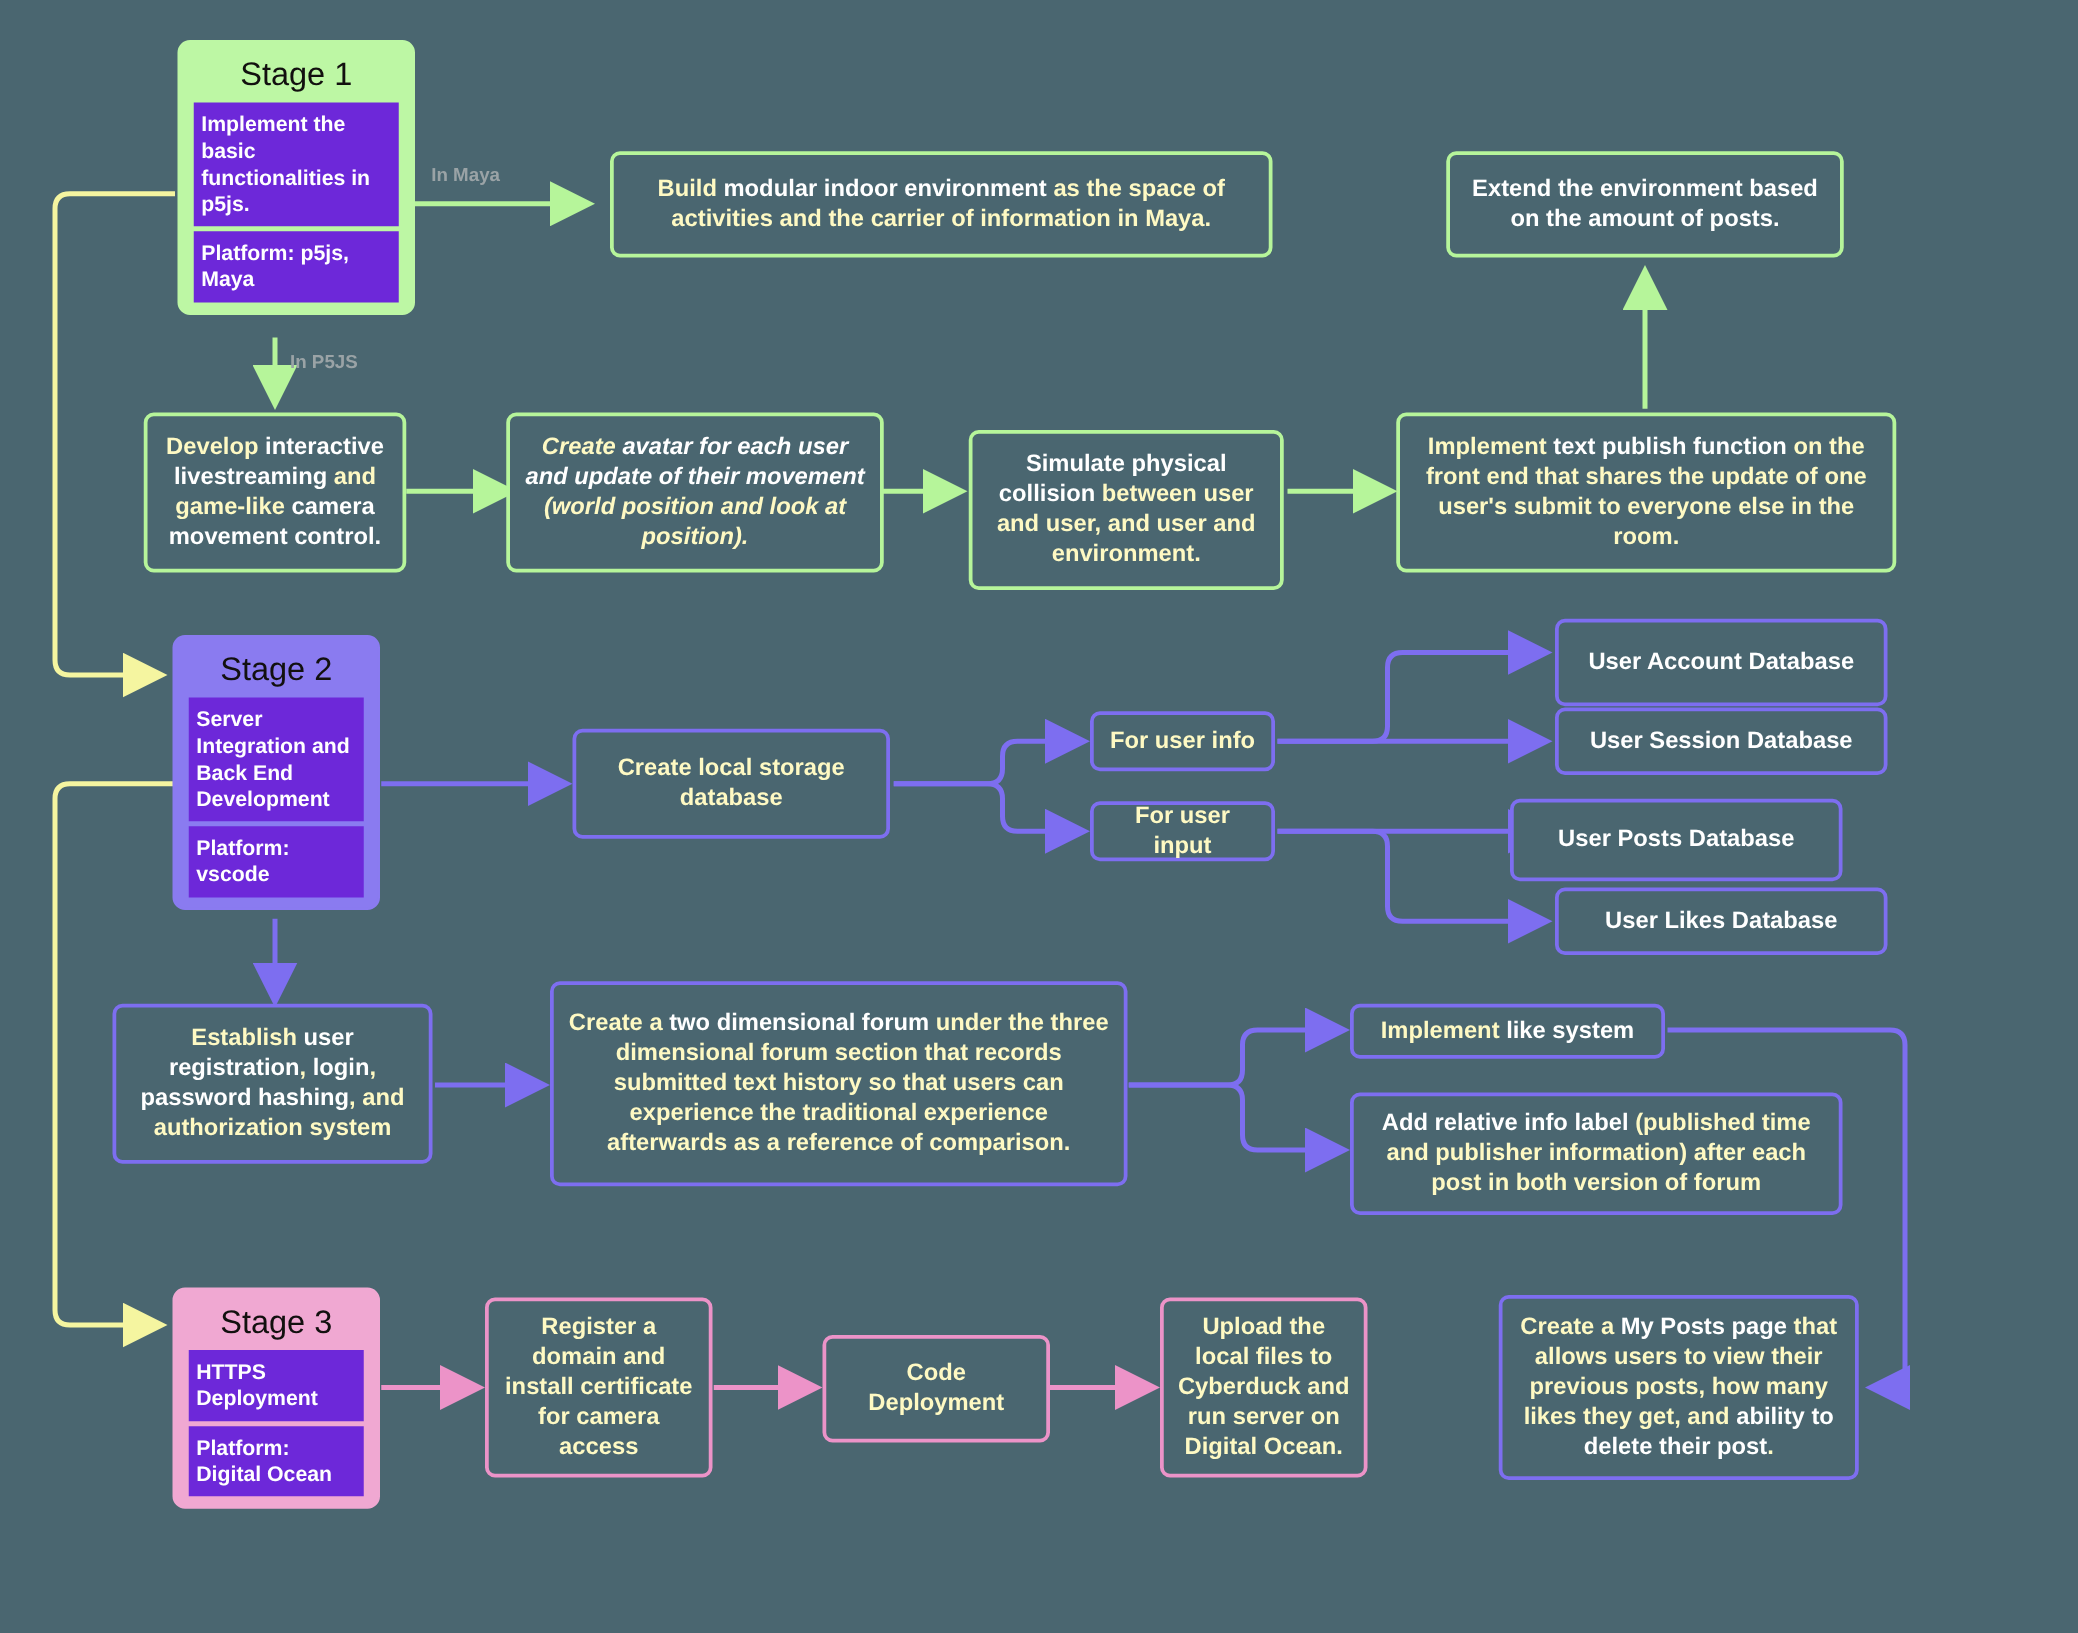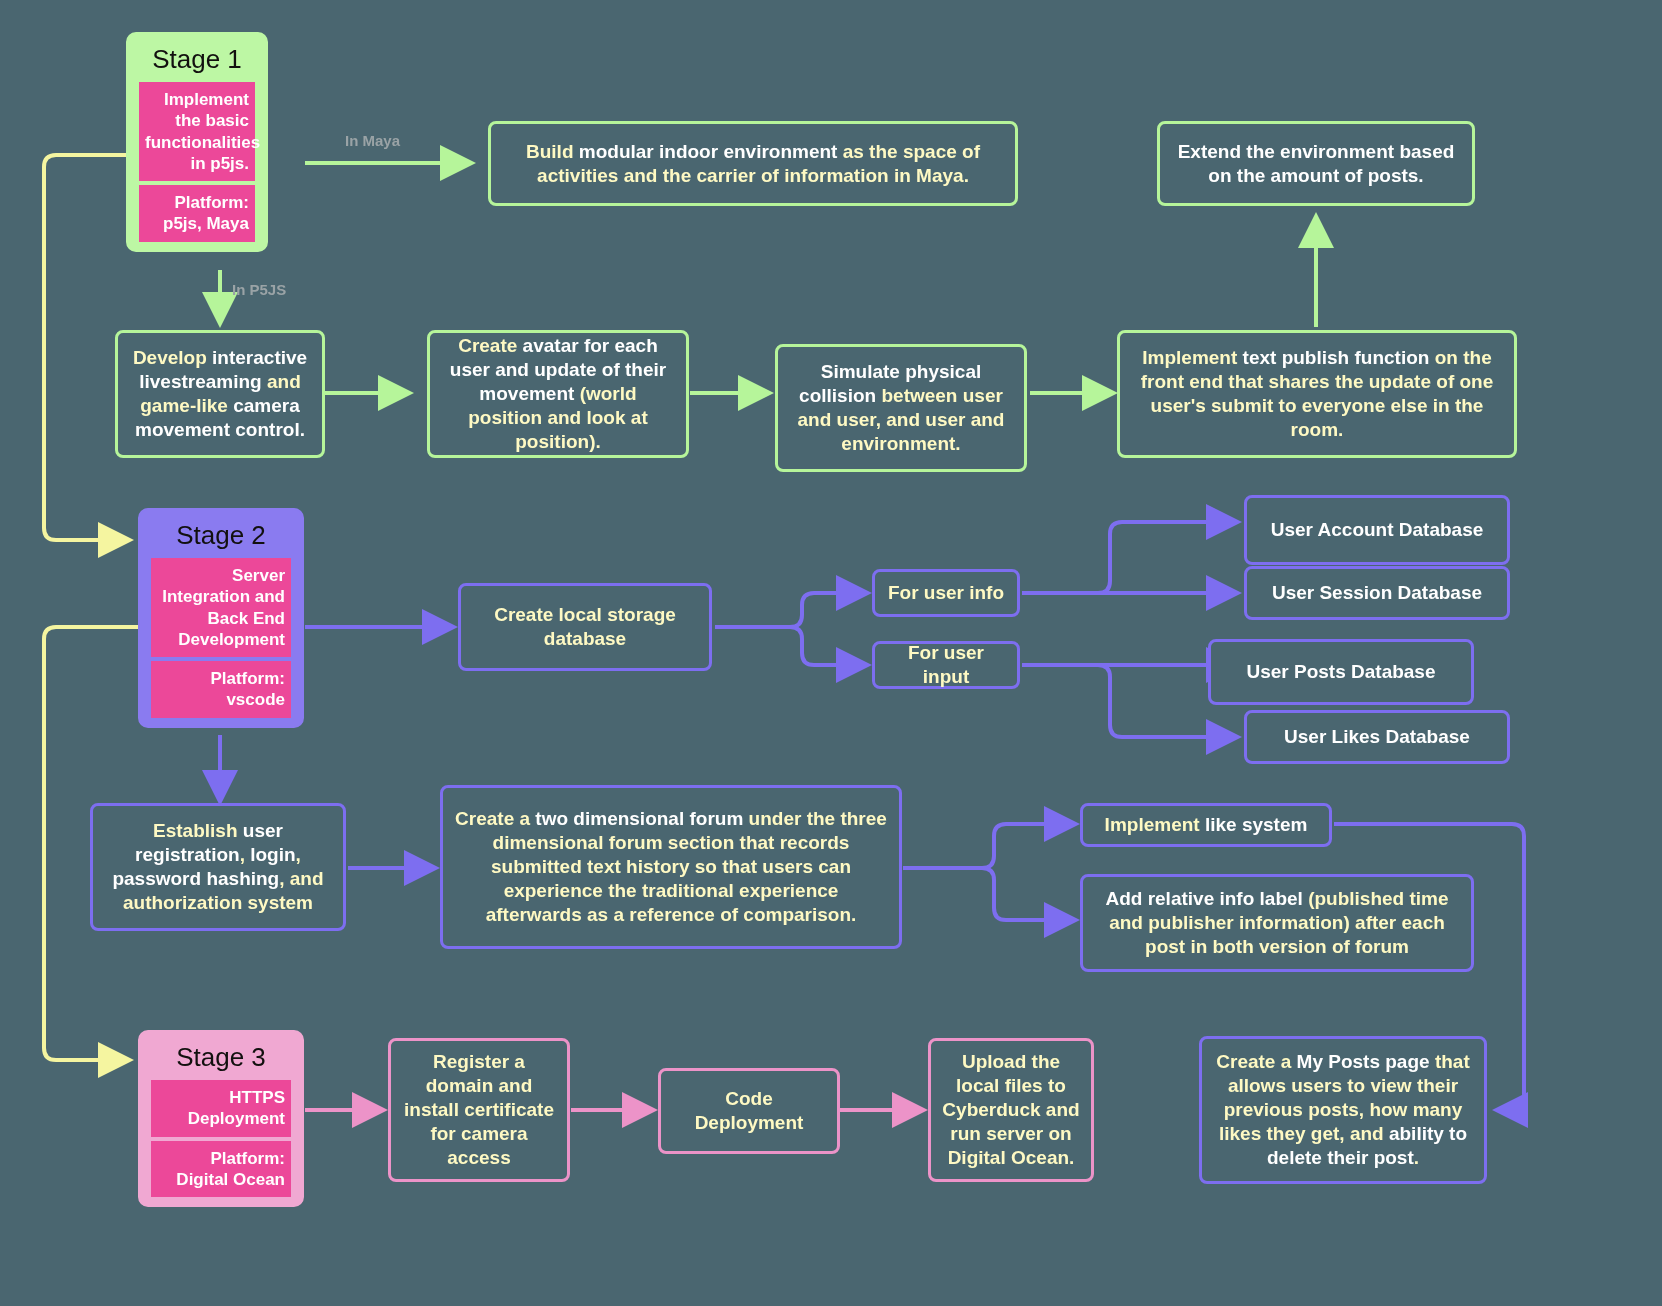--- a/index.html
+++ b/index.html
@@ -49,24 +49,24 @@
   }
   .stage .stitle{
     color:#12100f;
     font-weight:normal;
     font-size:26px;
     padding:6px 0 7px 0;
     text-align:center;
     width:100%;
   }
   .stage .sub{
-    background:#ec4899;
+    background:#6d28d9;
     color:#ffffff;
     font-weight:bold;
-    text-align:right;
+    text-align:left;
     width:calc(100% - 14px);
     margin:0 0 4px 0;
     padding:7px 6px;
     line-height:1.25;
     box-sizing:border-box;
   }
   .stage1{background:#bdf7a4;border:2px solid #bdf7a4;}
   .stage2{background:#8a7bf0;border:2px solid #8a7bf0;}
   .stage3{background:#f0a8d2;border:2px solid #f0a8d2;}
 
@@ -128,21 +128,21 @@
       <path d="M903,868 L982,868 Q994,868 994,880 L994,908 Q994,920 1006,920 L1074,920" stroke="#7d6ef0" marker-end="url(#ap)"></path>
 
       <path d="M1334,824 L1512,824 Q1524,824 1524,836 L1524,1098 Q1524,1110 1512,1110 L1498,1110" stroke="#7d6ef0" marker-end="url(#ap)"></path>
 
       <path d="M305,1110 L382,1110" stroke="#ec93c8" marker-end="url(#ak)"></path>
       <path d="M571,1110 L652,1110" stroke="#ec93c8" marker-end="url(#ak)"></path>
       <path d="M840,1110 L922,1110" stroke="#ec93c8" marker-end="url(#ak)"></path>
     </g>
   </svg>
 
-  <div class="stage stage1" style="left:126px;top:32px;width:142px;">
+  <div class="stage stage1" style="left:142px;top:32px;width:190px;">
     <div class="stitle">Stage 1</div>
     <div class="sub" style="font-size:17px;">Implement the basic functionalities in p5js.</div>
     <div class="sub" style="font-size:17px;">Platform: p5js, Maya</div>
   </div>
 
   <div class="stage stage2" style="left:138px;top:508px;width:166px;">
     <div class="stitle">Stage 2</div>
     <div class="sub" style="font-size:17px;">Server Integration and Back End Development</div>
     <div class="sub" style="font-size:17px;">Platform: vscode</div>
   </div>
@@ -161,21 +161,21 @@
   </div>
 
   <div class="node green" style="left:1157px;top:121px;width:318px;height:85px;font-size:19px;">
     <span class="t"><span class="b">Extend the environment based on the amount of posts.</span></span>
   </div>
 
   <div class="node green" style="left:115px;top:330px;width:210px;height:128px;font-size:19px;">
     <span class="t"><span class="m">Develop </span><span class="b">interactive livestreaming </span><span class="m">and </span><span class="m">game-like </span><span class="b">camera movement control.</span></span>
   </div>
 
-  <div class="node green" style="left:427px;top:330px;width:262px;height:128px;font-size:19px;">
+  <div class="node green" style="left:405px;top:330px;width:302px;height:128px;font-size:19px;font-style:italic;">
     <span class="t"><span class="m">Create </span><span class="b">avatar for each user and update of their movement </span><span class="m">(world position and look at position).</span></span>
   </div>
 
   <div class="node green" style="left:775px;top:344px;width:252px;height:128px;font-size:19px;">
     <span class="t"><span class="b">Simulate physical collision </span><span class="m">between user and user, and user and environment.</span></span>
   </div>
 
   <div class="node green" style="left:1117px;top:330px;width:400px;height:128px;font-size:19px;">
     <span class="t"><span class="m">Implement </span><span class="b">text publish function </span><span class="m">on the front end that shares the update of one user's submit to everyone else in the room.</span></span>
   </div>

